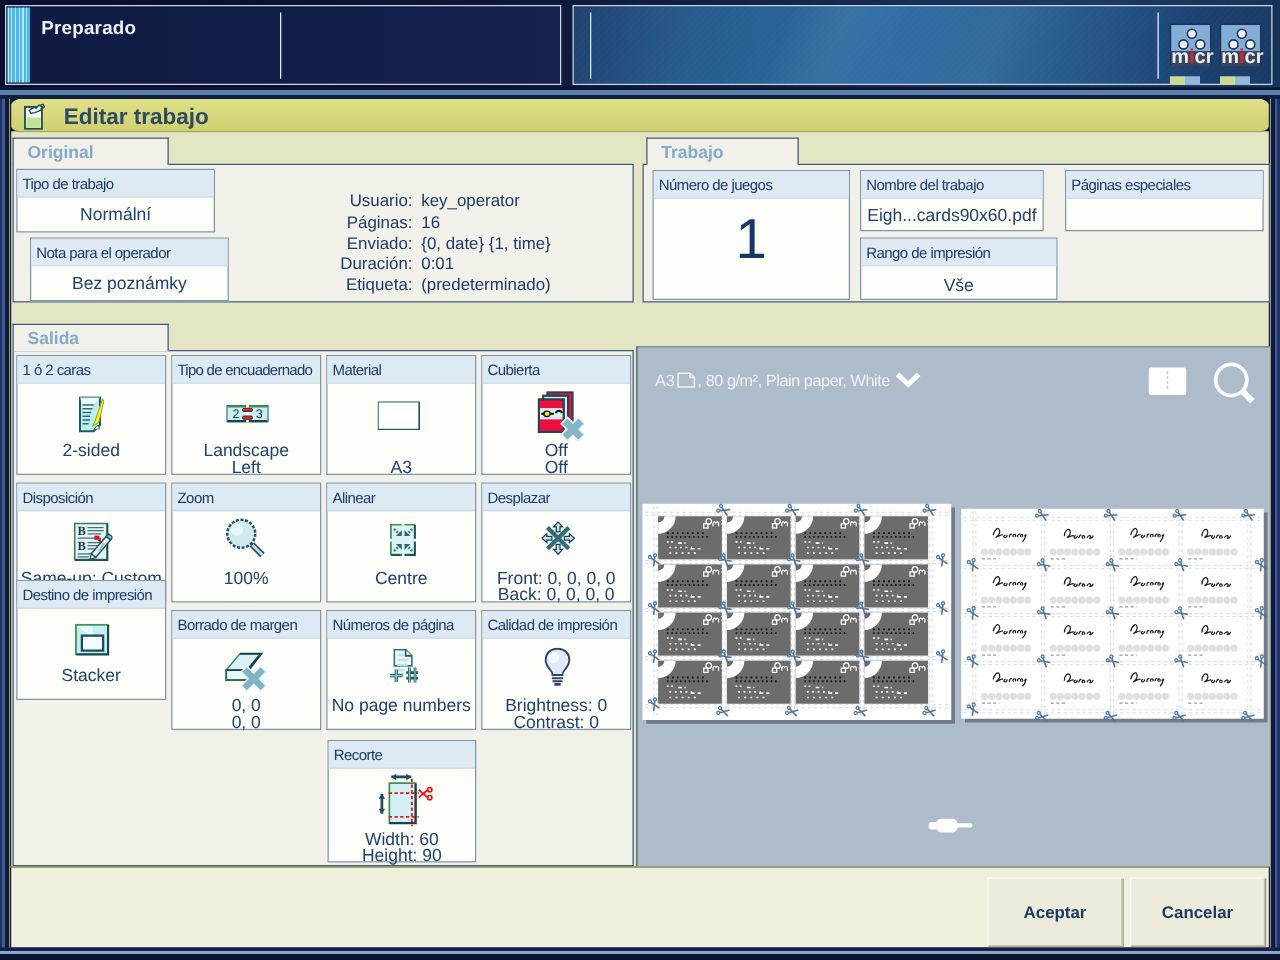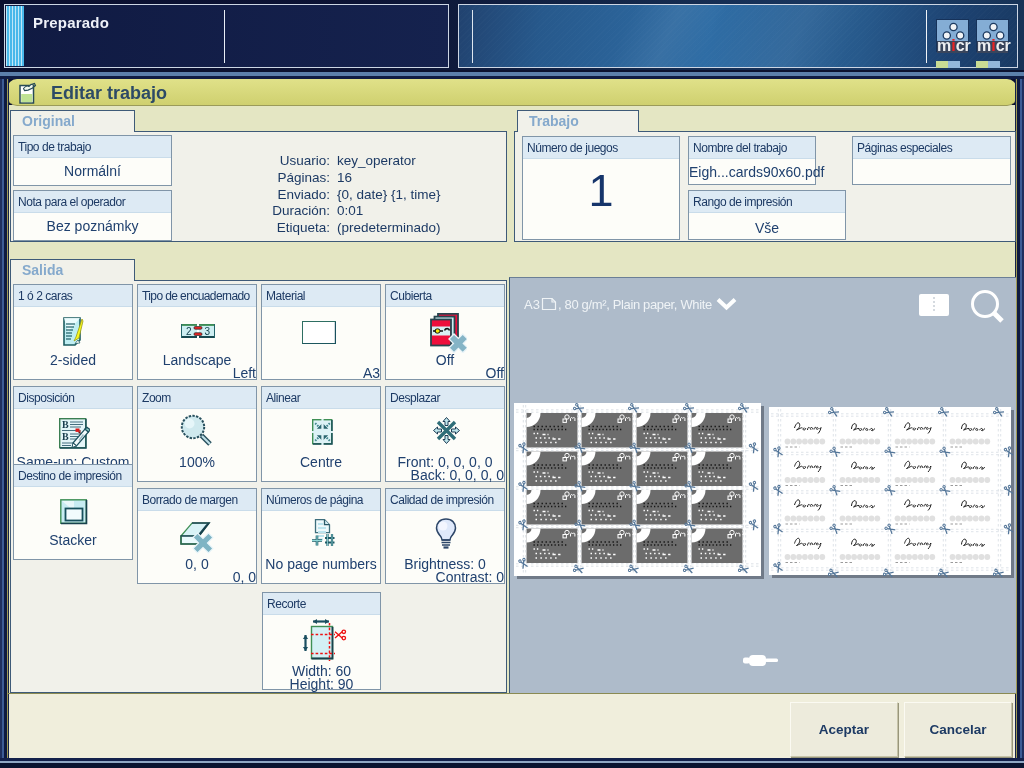--- a/index.html
+++ b/index.html
@@ -36,21 +36,21 @@
  color:#1d3a64; font-weight:bold; font-size:13.5px; text-align:center; line-height:53px; }
 
 .tab { position:absolute; height:22px; background:#f1f1ea; border:1px solid #3e5a78; border-bottom:none;
  font-weight:bold; font-size:14px; color:#85a9cc; padding-left:11px; line-height:21px; z-index:3; }
 .group { position:absolute; background:#f1f1ea; border:1px solid #3e5a78; z-index:1; }
 .tile { position:absolute; background:#fdfdf9; border:1px solid #8095a8; z-index:4; }
 .th { height:22px; background:#ddeaf4; font-size:12px; color:#1d3a64; padding-left:4px; line-height:22px; letter-spacing:-0.45px;
  border-bottom:1px solid #c9dcea; white-space:nowrap; overflow:hidden; }
 .tv { position:absolute; left:0; right:0; top:27px; text-align:center; font-size:14px; color:#20416f; }
 .cap { position:absolute; left:0; right:0; text-align:center; font-size:14px; color:#20416f; white-space:nowrap; z-index:5; }
-.l1r1,.l1r2,.l1r3 { top:67px; } .l2r1,.l2r2,.l2r3 { top:80px;text-align:right; }
+.l1r1,.l1r2,.l1r3 { top:67px; } .l2r1,.l2r2,.l2r3 { top:80px; }
 .ic { position:absolute; }
 .info { position:absolute; font-size:13.5px; color:#1d3a64; line-height:16.8px; z-index:4; }
 
 #salpanel { position:absolute; left:10px; top:280px; width:497px; height:413px; background:#f1f1ea; border:1px solid #3e5a78; z-index:1; }
 #preview { position:absolute; left:509px; top:277px; width:507px; height:416px; background:#aebbca; border-left:1px solid #3e5a78; border-top:1px solid #6b7f96; z-index:2; }
 .prevsvg { position:absolute; left:-1px; top:-1px; }
 </style></head>
 <body>
 <div id="topbar">
   <div id="tb1">
@@ -102,34 +102,34 @@
   </svg>
   <div class="t">Editar trabajo</div>
 </div>
 
 <div class="tab" style="left:10px;top:110px;width:125px">Original</div>
 <div class="group" style="left:10px;top:131px;width:497px;height:111px"></div>
 <div class="tile" style="left:13px;top:135px;width:159px;height:51px">
     <div class="th">Tipo de trabajo</div>
     <div class="tv" style="">Normální</div>
   </div>
-<div class="tile" style="left:13px;top:190px;width:159px;height:51px">
+<div class="tile" style="left:24px;top:190px;width:159px;height:51px">
     <div class="th">Nota para el operador</div>
     <div class="tv" style="">Bez poznámky</div>
   </div>
 <div class="info" style="left:150px;top:153px;width:180px;text-align:right">Usuario:<br>Páginas:<br>Enviado:<br>Duración:<br>Etiqueta:</div>
 <div class="info" style="left:337px;top:153px;width:180px;text-align:left">key_operator<br>16<br>{0, date} {1, time}<br>0:01<br>(predeterminado)</div>
 
 <div class="tab" style="left:517px;top:110px;width:122px">Trabajo</div>
 <div class="group" style="left:514px;top:131px;width:502px;height:111px"></div>
 <div class="tile" style="left:522px;top:136px;width:158px;height:104px">
     <div class="th">Número de juegos</div>
 <div style="position:absolute;left:0;right:0;top:28px;text-align:center;font-size:45px;color:#16356b;font-family:'Liberation Sans',sans-serif">1</div>
   </div>
-<div class="tile" style="left:688px;top:136px;width:128px;height:49px">
+<div class="tile" style="left:688px;top:136px;width:147px;height:49px">
     <div class="th">Nombre del trabajo</div>
     <div class="tv" style="">Eigh...cards90x60.pdf</div>
   </div>
 <div class="tile" style="left:688px;top:190px;width:158px;height:50px">
     <div class="th">Rango de impresión</div>
     <div class="tv" style="top:29px">Vše</div>
   </div>
 <div class="tile" style="left:852px;top:136px;width:159px;height:49px">
     <div class="th">Páginas especiales</div>
   </div>

